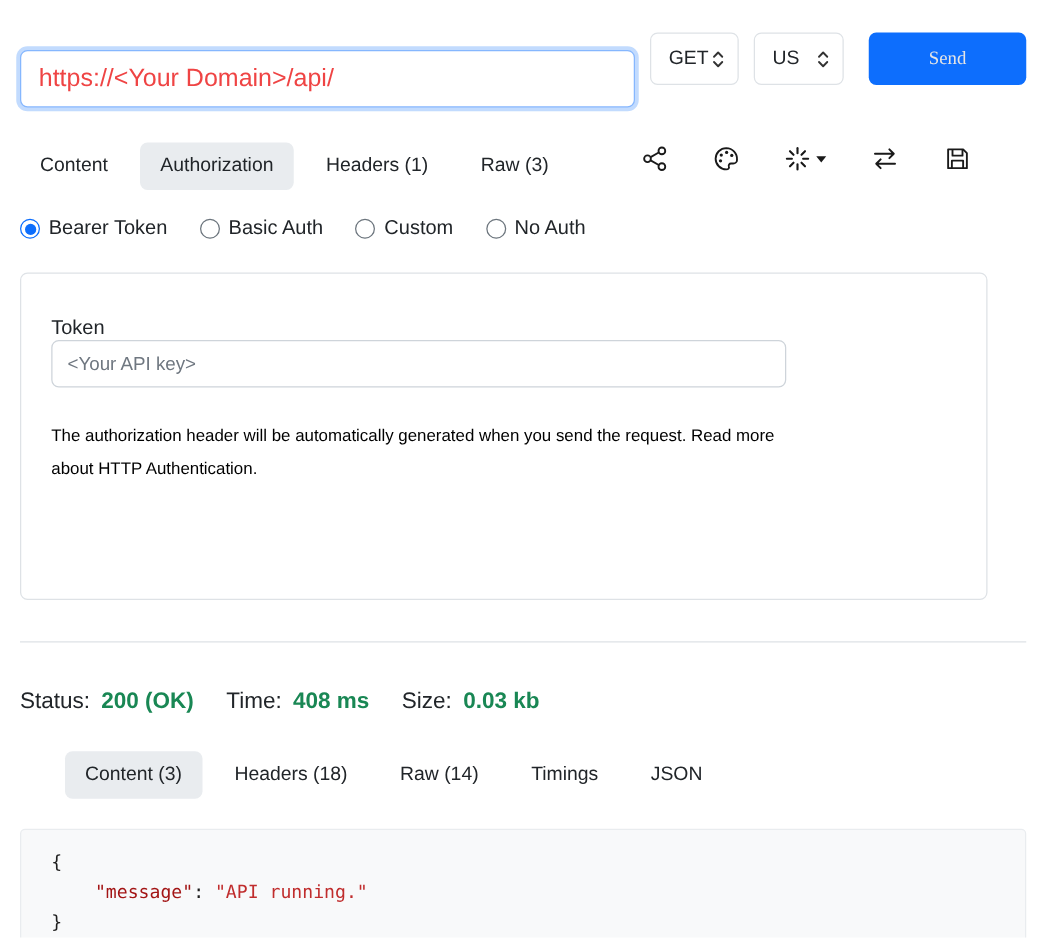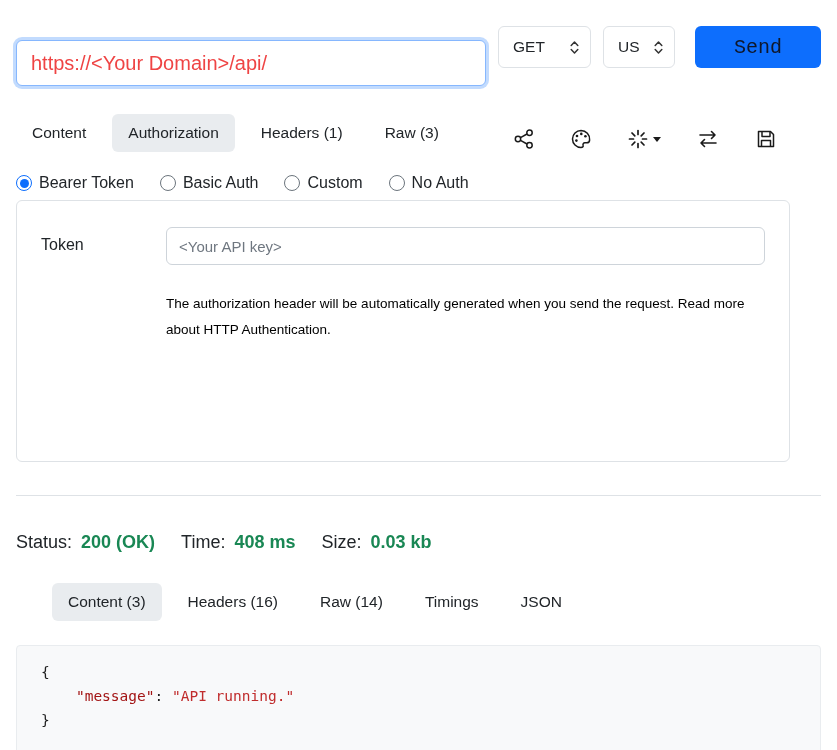--- a/index.html
+++ b/index.html
@@ -18,53 +18,53 @@
     font-family: "Liberation Sans", sans-serif; font-size: 20px; color: #ef4444;
     border: 1px solid #86b7fe; border-radius: 6px; outline: none;
     box-shadow: 0 0 0 3px rgba(13,110,253,.25);
     margin-top: 32px;
   }
   .select-box {
     height: 42px; display: flex; align-items: center; justify-content: space-between;
     padding: 0 10px 0 14px; border: 1px solid #dee2e6; border-radius: 6px;
     background: #fff; cursor: pointer; font-size: 15.5px; color: #212529;
   }
-  .select-method { width: 93px; }
+  .select-method { width: 71px; }
   .select-region { width: 72px; margin-right: 4px; }
   .send-button {
     width: 126px; height: 42px; margin-left: 4px;
-    background: #0d6efd; color: #0f172a; border: none; border-radius: 6px;
-    font-family: Liberation Mono, monospace; font-size: 20px; cursor: pointer;
-  }
-
-  
-  .tabs-row { display: flex; align-items: flex-end; justify-content: space-between; margin-bottom: 22px; }
+    background: #0d6efd; color: #e5e5e5; border: none; border-radius: 6px;
+    font-family: Liberation Serif, serif; font-size: 15px; cursor: pointer;
+  }
+
+  
+  .tabs-row { display: flex; align-items: flex-start; justify-content: space-between; margin-bottom: 22px; }
   .tabs { display: flex; align-items: center; gap: 10px; }
   .tab {
     background: none; border: none; border-radius: 6px;
     padding: 10px 16px; font-family: "Liberation Sans", sans-serif;
     font-size: 15.5px; color: #212529; cursor: pointer; white-space: nowrap;
   }
   .tab.active { background: #e9ecef; }
   .toolbar { display: flex; align-items: center; gap: 31px; padding-right: 42px; }
   .icon-btn { background: none; border: none; cursor: pointer; display: flex; align-items: center; gap: 4px; color: #1a1a1a; padding: 2px; }
   .caret-down { width: 0; height: 0; border-left: 4px solid transparent; border-right: 4px solid transparent; border-top: 5px solid #1a1a1a; display: inline-block; }
 
   
-  .auth-row { display: flex; align-items: center; gap: 26px; margin-bottom: 8px; }
+  .auth-row { display: flex; align-items: center; gap: 26px; margin-bottom: 26px; }
   .auth-option { display: flex; align-items: center; gap: 7px; cursor: pointer; font-size: 16px; }
   .radio { width: 16px; height: 16px; border-radius: 50%; border: 1.5px solid #6c757d; background: #fff; position: relative; flex: none; }
   .radio.checked { border-color: #0d6efd; }
   .radio.checked::after { content: ""; position: absolute; inset: 2.5px; border-radius: 50%; background: #0d6efd; }
 
   
   .token-panel {
     border: 1px solid #dee2e6; border-radius: 6px;
     min-height: 262px; padding: 26px 24px; margin-right: 31px; margin-bottom: 33px;
-    display: flex; align-items: flex-start;
+    display: flex; align-items: flex-start; flex-direction: column;
   }
   .token-label { width: 125px; padding-top: 9px; font-size: 16px; color: #212529; }
   .token-main { flex: 1; }
   .token-input {
     width: 100%; height: 38px; padding: 0 12px;
     font-family: Liberation Sans, sans-serif; font-size: 15px; color: #212529;
     border: 1px solid #ced4da; border-radius: 6px; outline: none; background: #fff;
   }
   .token-input::placeholder { color: #6f7780; }
   .token-help { margin-top: 26px; max-width: 588px; font-size: 13.5px; line-height: 1.9; color: #000000; }
@@ -212,21 +212,21 @@
       <span class="status-value">408 ms</span>
     </div>
     <div class="status-group">
       <span>Size:</span>
       <span class="status-value">0.03 kb</span>
     </div>
   </div>
 
   <div class="response-tabs">
     <button class="tab active">Content (3)</button>
-    <button class="tab">Headers (16)</button>
+    <button class="tab">Headers (18)</button>
     <button class="tab">Raw (14)</button>
     <button class="tab">Timings</button>
     <button class="tab">JSON</button>
   </div>
 
   <div class="code-box">
     <div class="code-line"><span>{</span></div>
     <div class="code-line"><span>    </span><span class="json-key">"message"</span><span>: </span><span class="json-str">"API running."</span></div>
     <div class="code-line"><span>}</span></div>
   </div>

